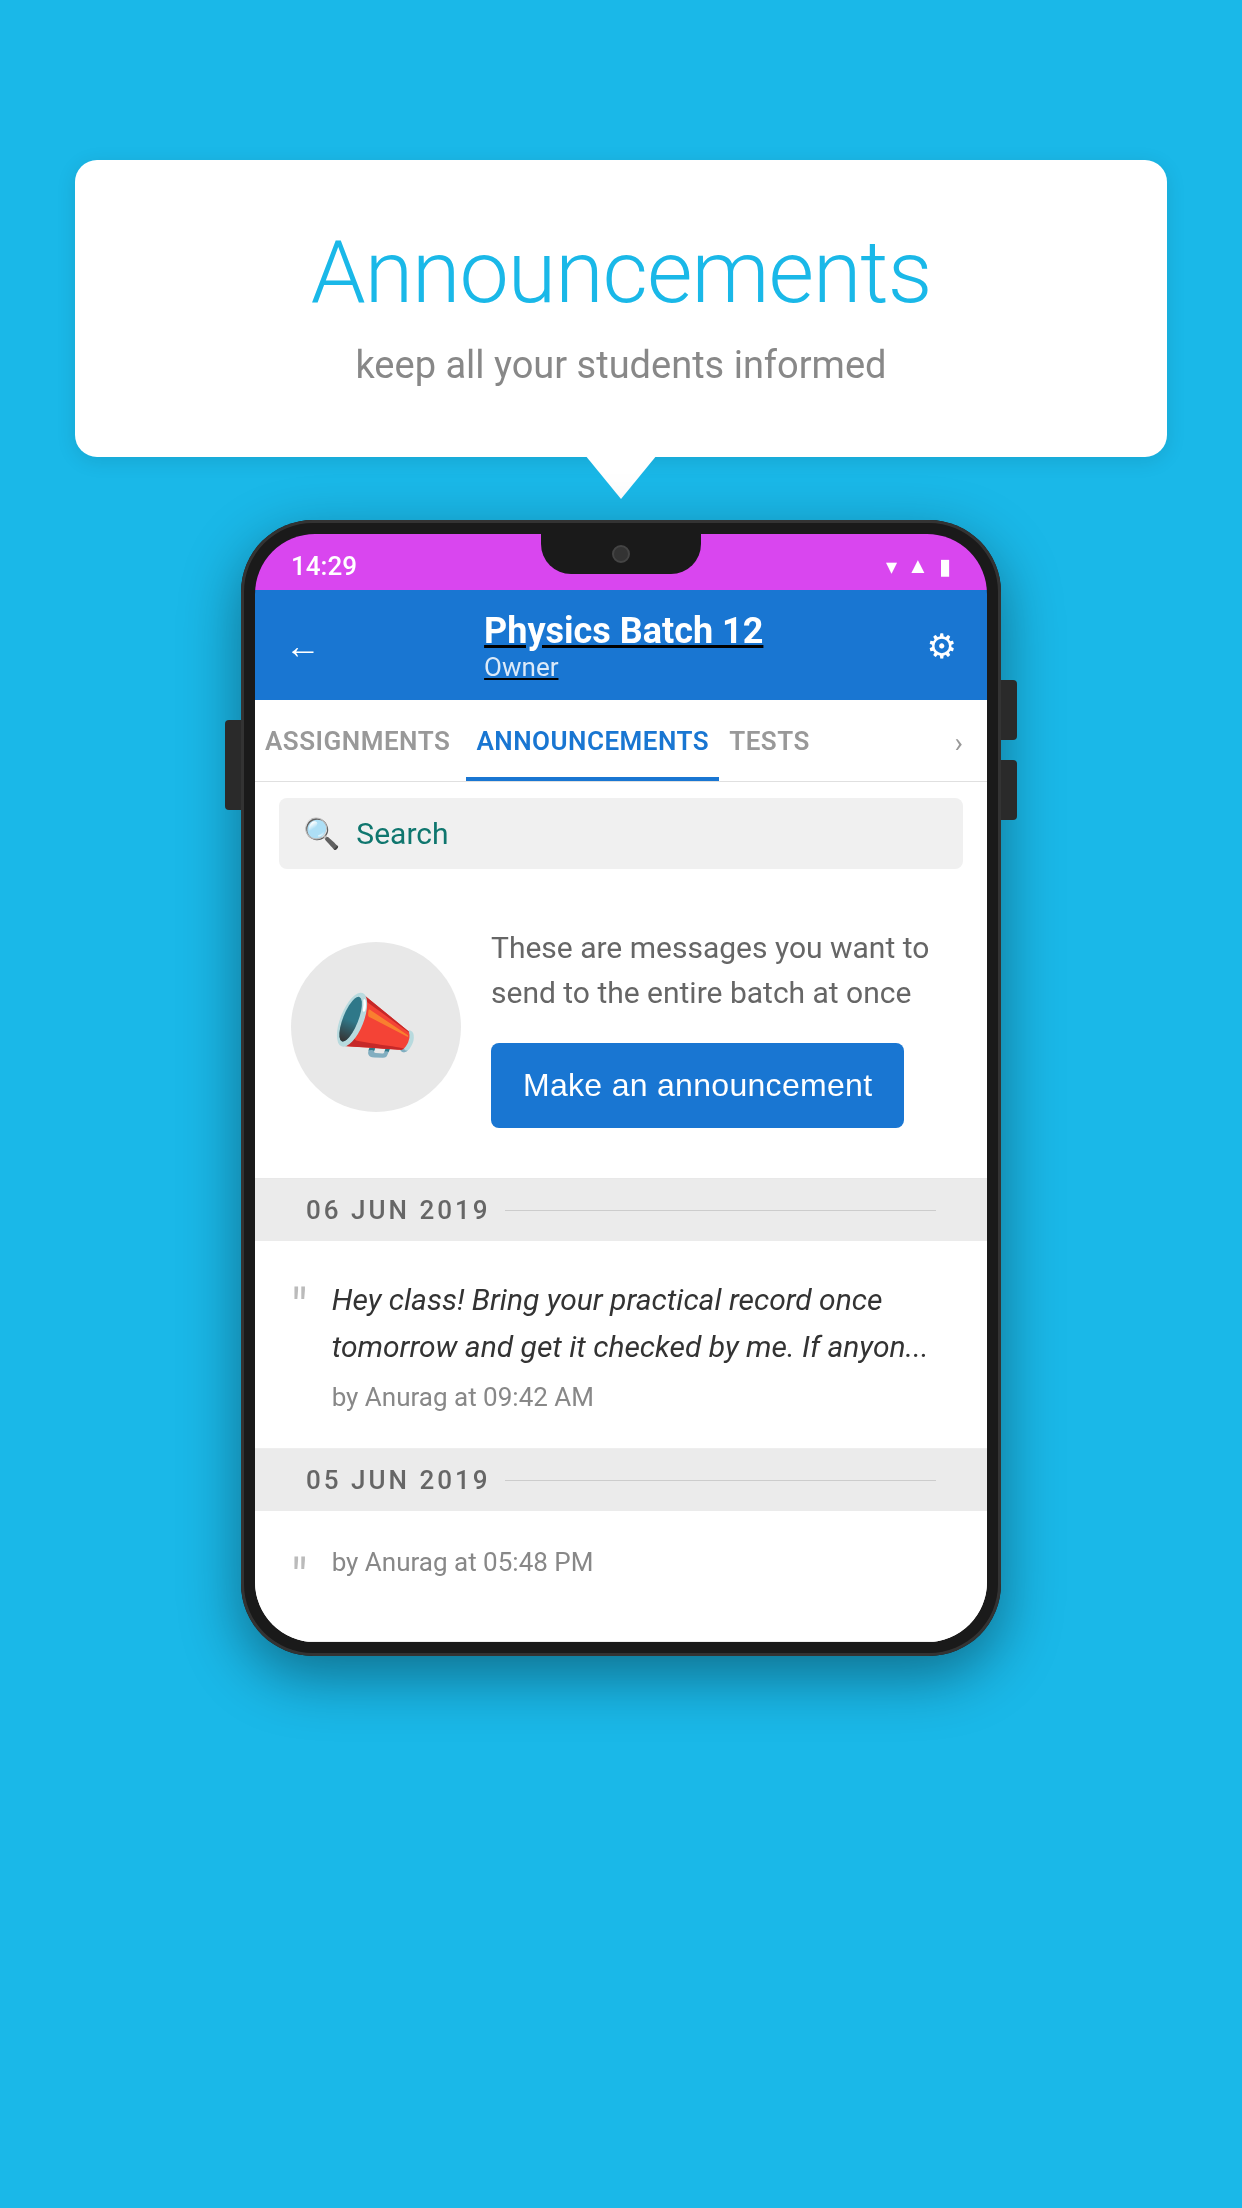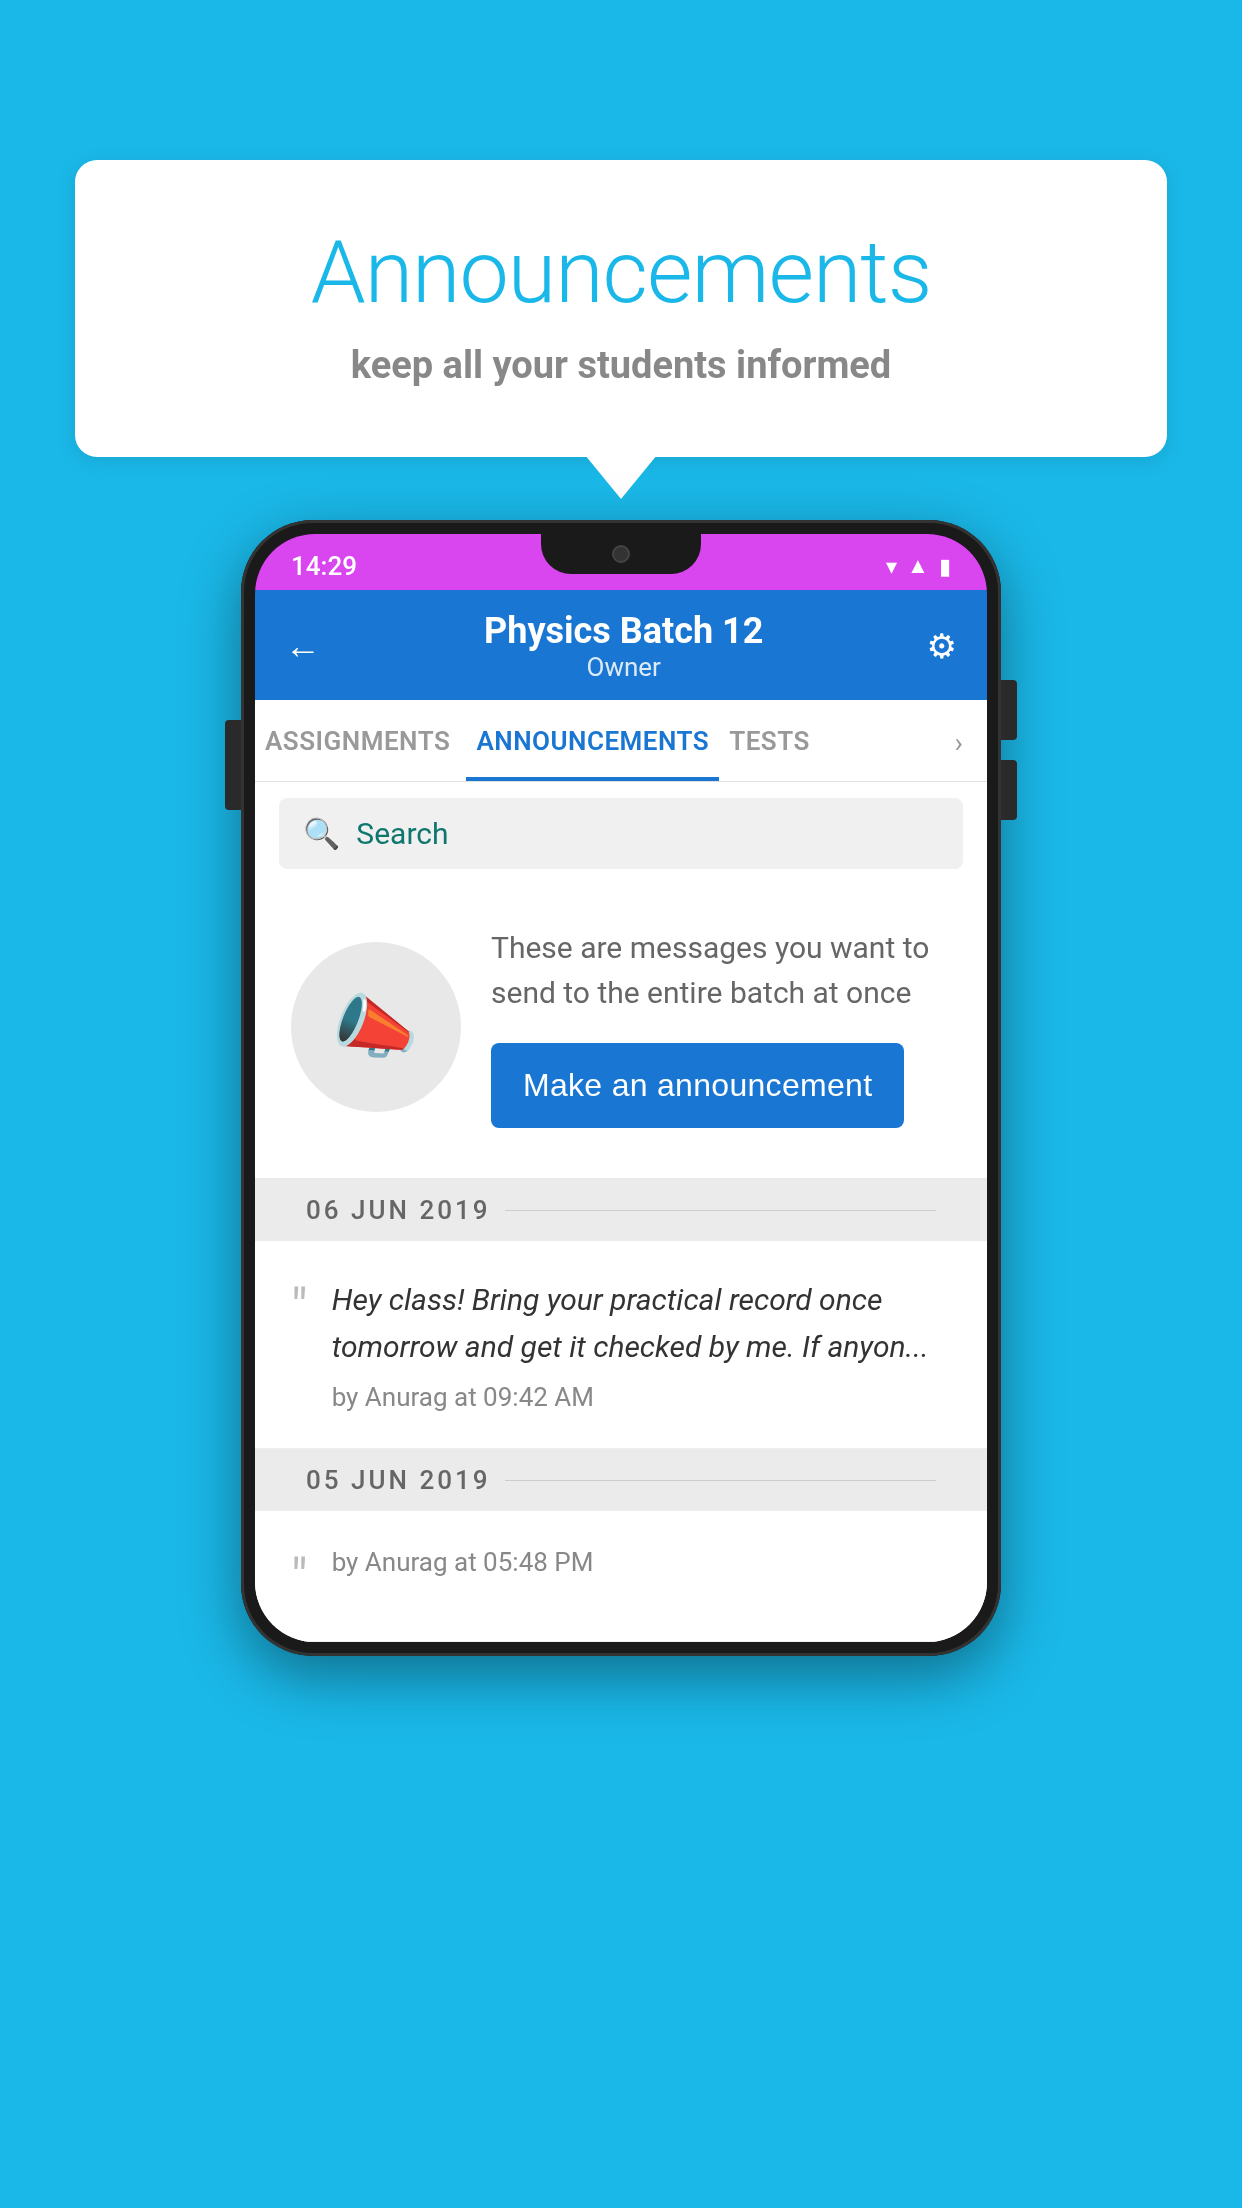--- a/index.html
+++ b/index.html
@@ -51,21 +51,21 @@
       font-size: 88px;
       color: #1ab8e8;
       font-weight: 300;
       letter-spacing: -1px;
       margin-bottom: 20px;
     }
 
     .bubble-subtitle {
       font-size: 38px;
       color: #888;
-      font-weight: 700;
+      font-weight: 400;
     }
 
     
     .phone-container {
       position: absolute;
       top: 520px;
       left: 50%;
       transform: translateX(-50%);
       width: 760px;
     }
@@ -145,21 +145,22 @@
       justify-content: space-between;
     }
 
     .app-bar-back {
       color: white;
       font-size: 36px;
       cursor: pointer;
     }
 
     .app-bar-center {
-      text-align: center;
+      text-align: left;
+      text-decoration: underline;
     }
 
     .app-bar-title {
       color: white;
       font-size: 36px;
       font-weight: 700;
     }
 
     .app-bar-subtitle {
       color: rgba(255,255,255,0.85);

